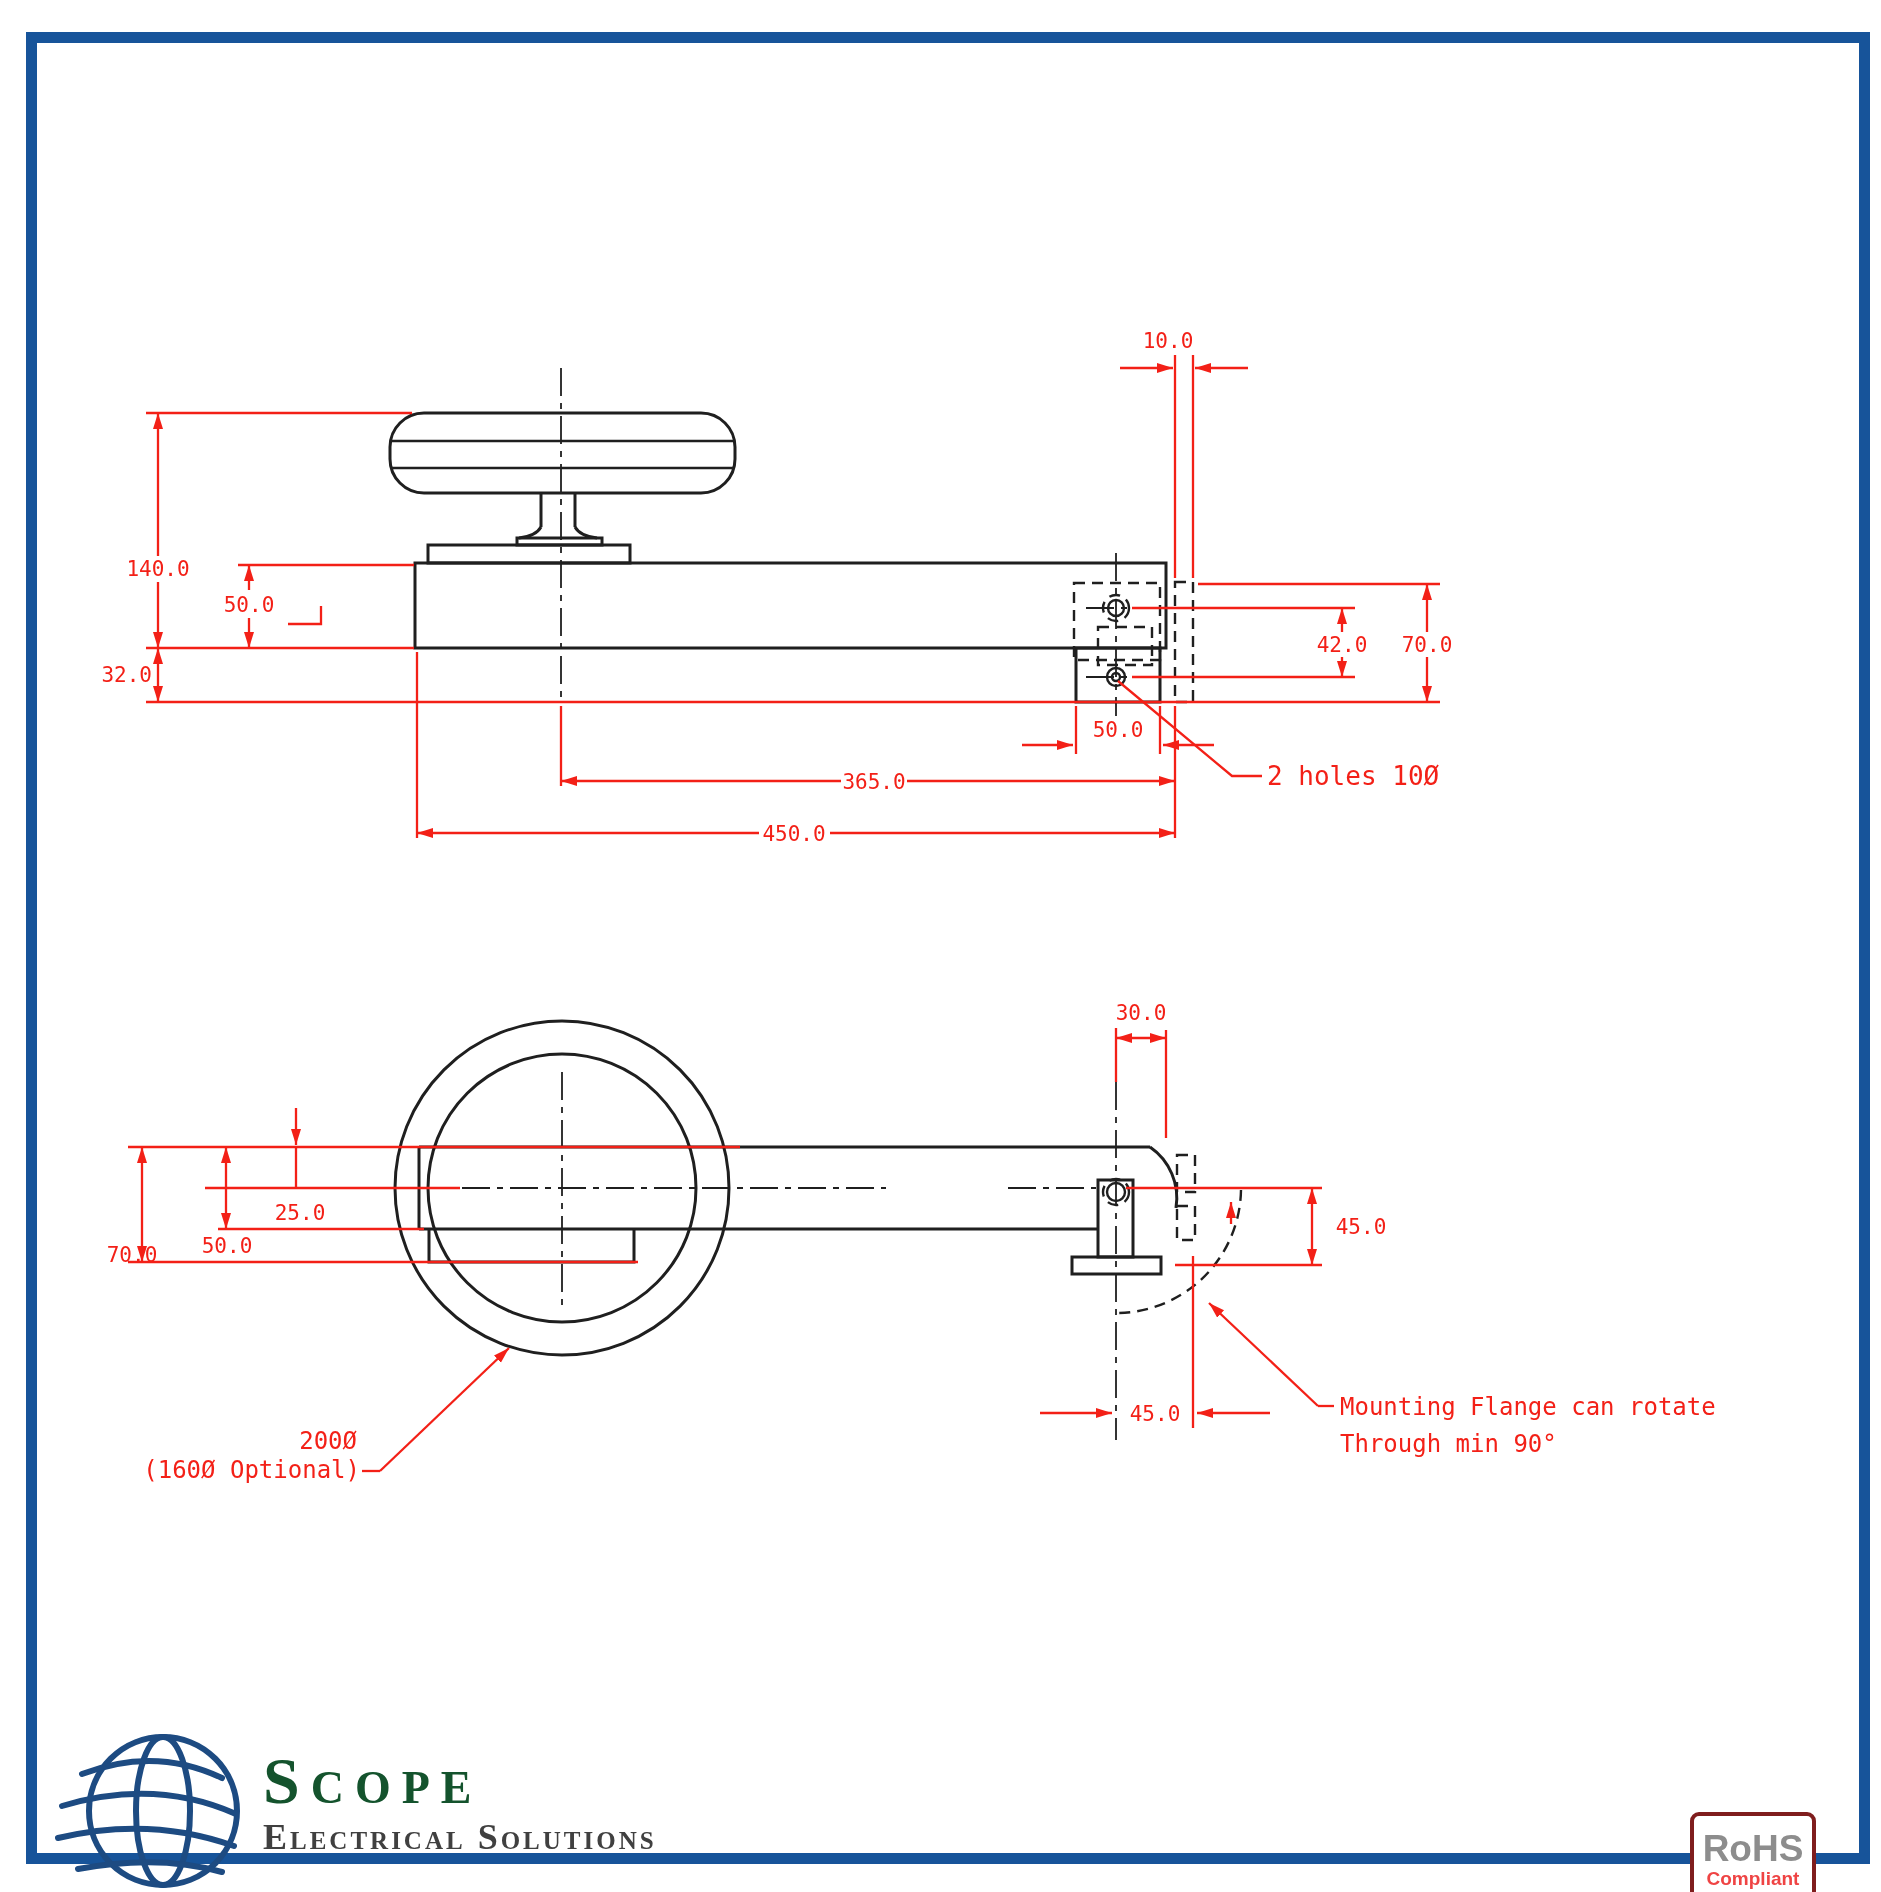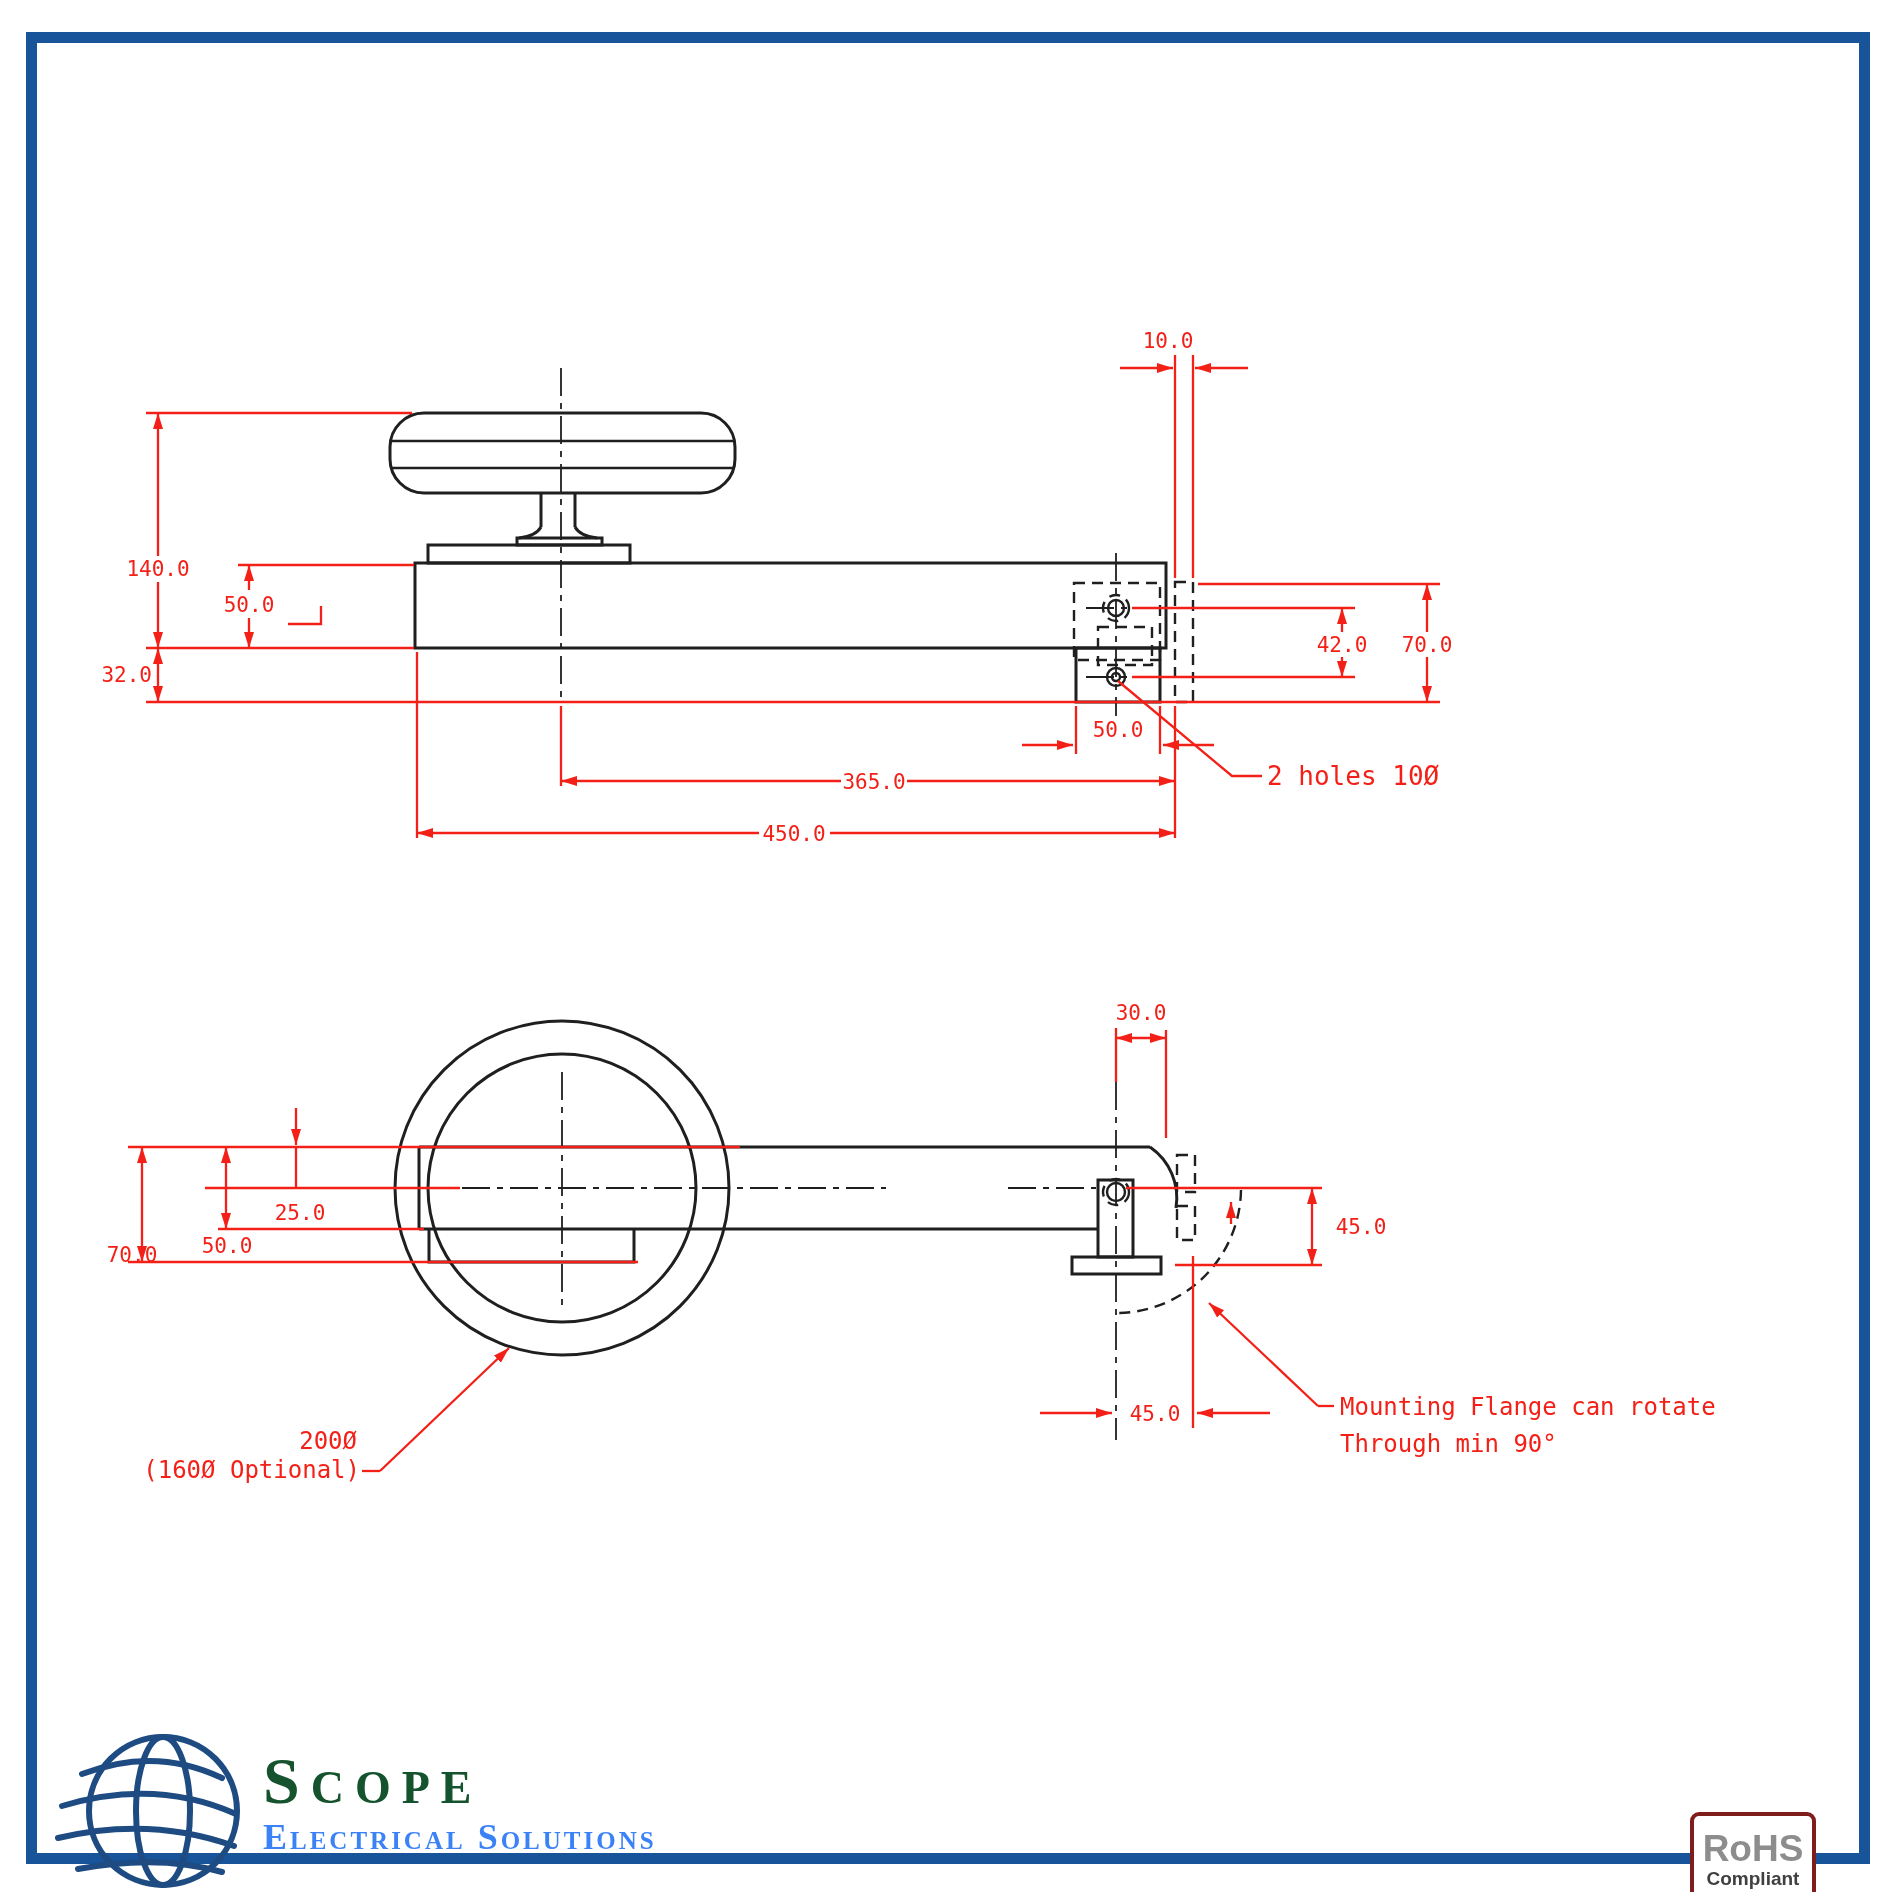--- a/index.html
+++ b/index.html
@@ -24,31 +24,31 @@
   text.rh { fill:#f32017; font-family:"DejaVu Sans Mono", monospace; font-size:26px; }
   .mid { text-anchor:middle; }
   .end { text-anchor:end; }
 
   
   .logo { position:absolute; left:50px; top:1722px; display:flex; align-items:flex-start; }
   .logo-text { margin-left:18px; padding-top:28px; color:#1d4b82; }
   .logo-name { font-family:"Liberation Serif", serif; font-variant:small-caps; font-weight:bold;
                font-size:66px; line-height:62px; letter-spacing:11px; color:#14532d; }
   .logo-tagline { font-family:"Liberation Serif", serif; font-variant:small-caps; font-weight:bold;
-                  font-size:36px; line-height:42px; letter-spacing:3px; color:#3b82f6; margin-top:4px; }
+                  font-size:36px; line-height:42px; letter-spacing:3px; color:#404040; margin-top:4px; }
 
   
   .rohs { position:absolute; left:1690px; top:1812px; width:126px; height:96px;
           border:4px solid #7f1d1d; border-radius:9px; box-sizing:border-box;
           display:flex; flex-direction:column; justify-content:center; align-items:center;
           background:#ffffff; }
   .rohs-title { font-family:"Liberation Sans", sans-serif; font-weight:bold; font-size:37px;
                 line-height:38px; color:#8d8d8d; }
   .rohs-sub { font-family:"Liberation Sans", sans-serif; font-weight:bold; font-size:19px;
-              line-height:22px; color:#404040; }
+              line-height:22px; color:#ef4444; }
 </style>
 </head>
 <body>
 
 <div class="frame"></div>
 
 <svg class="drawing" width="1881" height="1892" viewBox="0 0 1881 1892">
   <defs>
     <marker id="ar" markerWidth="17" markerHeight="11" refX="16" refY="5" orient="auto-start-reverse" markerUnits="userSpaceOnUse">
       <path d="M0,0 L16,5 L0,10 Z" fill="#f32017"></path>

